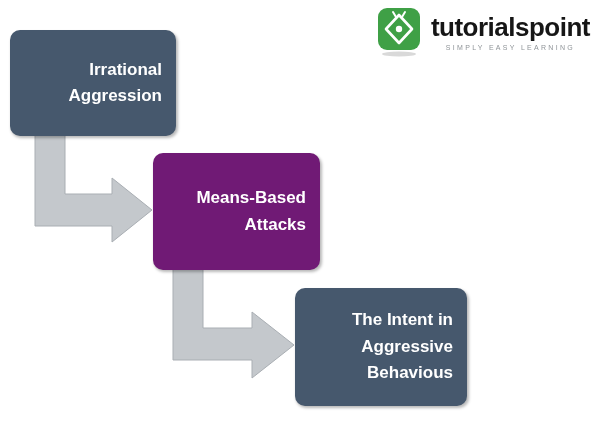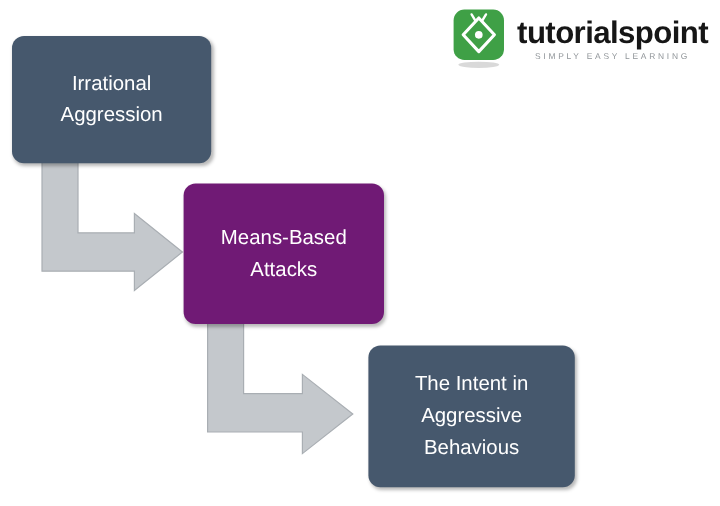--- a/index.html
+++ b/index.html
@@ -11,28 +11,28 @@
     overflow: hidden;
     font-family: "Liberation Sans", sans-serif;
   }
 
   
   .flow-box {
     position: absolute;
     z-index: 2;
     background: #46586D;
     color: #ffffff;
-    font-weight: normal;
+    font-weight: bold;
     font-size: 17px;
     line-height: 1.55;
     border-radius: 10px;
     display: flex;
     align-items: center;
     justify-content: center;
-    text-align: center;
+    text-align: right;
     padding: 10px 14px;
     box-sizing: border-box;
     box-shadow: 1.5px 2px 3px rgba(0,0,0,0.28);
   }
   .box-1 { left: 10px;  top: 30px;  width: 166px; height: 106px; }
   .box-2 { left: 153px; top: 153px; width: 167px; height: 117px; }
   .box-3 { left: 295px; top: 288px; width: 172px; height: 118px; }
 
   
   .arrows-layer {
@@ -89,21 +89,21 @@
   </svg>
 
   <div class="flow-box box-1" style="background: rgb(70, 88, 109);">
     <span>Irrational Aggression</span>
   </div>
 
   <div class="flow-box box-2" style="background: #701a75;">
     <span>Means-Based Attacks</span>
   </div>
 
-  <div class="flow-box box-3" style="background: rgb(70, 88, 109); margin-left: 12px;">
+  <div class="flow-box box-3" style="background: rgb(70, 88, 109);">
     <span>The Intent in Aggressive Behavious</span>
   </div>
 
   <div class="logo">
     <svg width="46" height="52" viewBox="0 0 46 52">
       <ellipse cx="23" cy="48" rx="17" ry="2.6" fill="#c9c9c9" opacity="0.7"></ellipse>
       <rect x="2" y="2" width="42" height="42" rx="9" fill="#3FA046"></rect>
       <path d="M23 9 L36 23 L23 37 L10 23 Z" fill="none" stroke="#ffffff" stroke-width="2.6" stroke-linejoin="round"></path>
       <path d="M17 6 L20 11 M29 6 L26 11" stroke="#ffffff" stroke-width="2" stroke-linecap="round" fill="none"></path>
       <circle cx="23" cy="23" r="3.2" fill="#ffffff"></circle>

